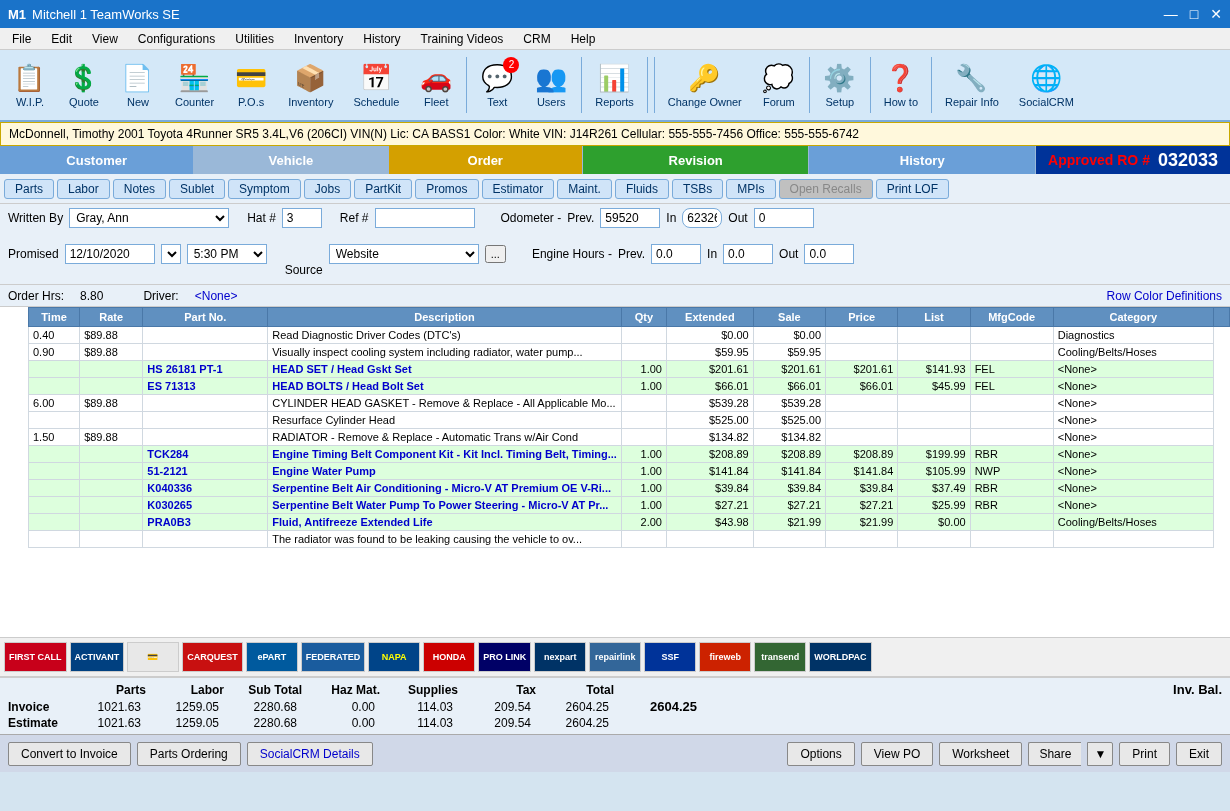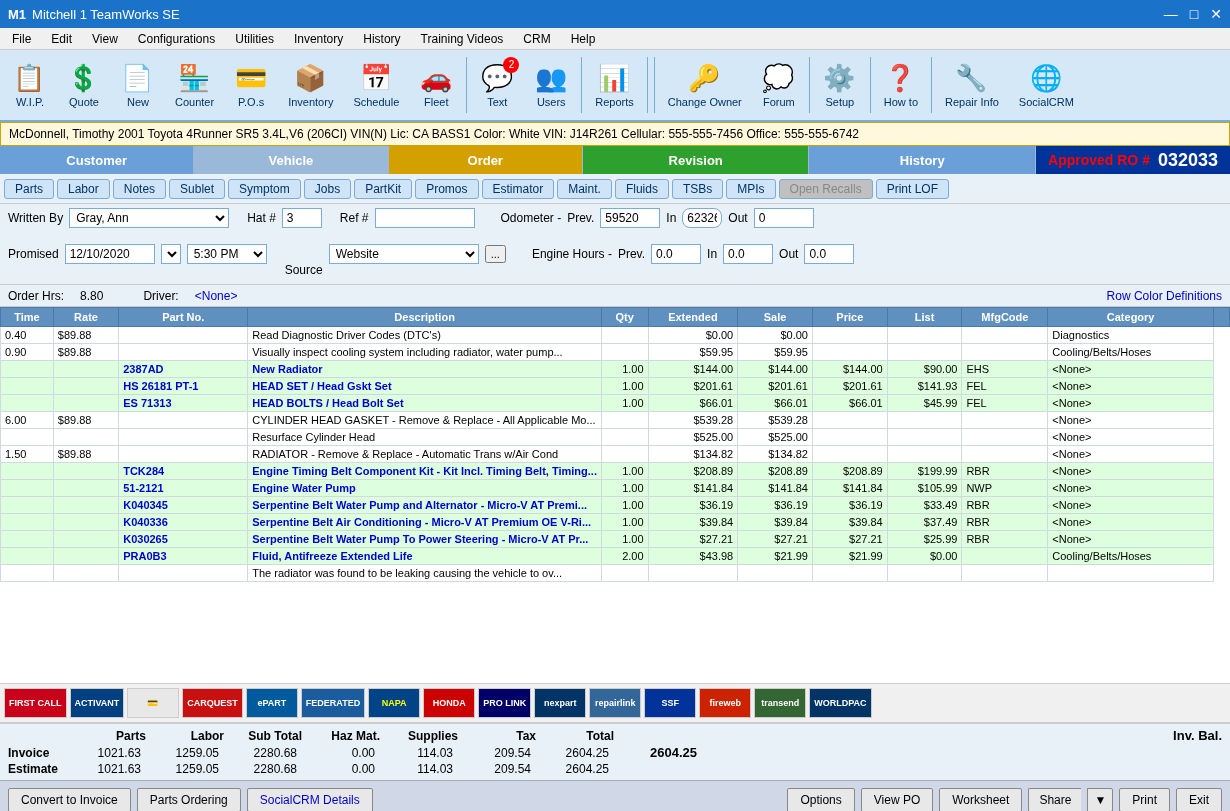--- a/index.html
+++ b/index.html
@@ -496,21 +496,21 @@
 </div>
 
 <div class="info-bar">
   <span class="form-label">Order Hrs:</span>
   <span>8.80</span>
   <span class="form-label" style="margin-left:24px;">Driver:</span>
   <a href="#" class="info-link">&lt;None&gt;</a>
   <span class="row-color-def">Row Color Definitions</span>
 </div>
 
-<div class="data-table-container scrollable-table" style="height:376px;">
+<div class="data-table-container scrollable-table" style="height:330px;padding-left:28px;">
   <table class="data-table">
     <thead>
       <tr id="table-header-row">
           <th>Time</th>
           <th>Rate</th>
           <th>Part No.</th>
           <th style="width: 280px;">Description</th>
           <th>Qty</th>
           <th>Extended</th>
           <th>Sale</th>
@@ -544,33 +544,20 @@
           <td class="text-right">$59.95</td>
           <td class="text-right">$59.95</td>
           <td class="text-right"></td>
           <td class="text-right"></td>
           <td></td>
           <td>Cooling/Belts/Hoses</td>
         </tr>
         <tr class="row-green">
           <td></td>
           <td></td>
-          <td style="color: rgb(0, 0, 204); font-weight: bold;">2387AD</td>
-          <td style="color: rgb(0, 0, 204); font-weight: bold;">New Radiator</td>
-          <td class="text-right">1.00</td>
-          <td class="text-right">$144.00</td>
-          <td class="text-right">$144.00</td>
-          <td class="text-right">$144.00</td>
-          <td class="text-right">$90.00</td>
-          <td>EHS</td>
-          <td>&lt;None&gt;</td>
-        </tr>
-        <tr class="row-green">
-          <td></td>
-          <td></td>
           <td style="color: rgb(0, 0, 204); font-weight: bold;">HS 26181 PT-1</td>
           <td style="color: rgb(0, 0, 204); font-weight: bold;">HEAD SET / Head Gskt Set</td>
           <td class="text-right">1.00</td>
           <td class="text-right">$201.61</td>
           <td class="text-right">$201.61</td>
           <td class="text-right">$201.61</td>
           <td class="text-right">$141.93</td>
           <td>FEL</td>
           <td>&lt;None&gt;</td>
         </tr>
@@ -643,33 +630,20 @@
           <td></td>
           <td></td>
           <td style="color: rgb(0, 0, 204); font-weight: bold;">51-2121</td>
           <td style="color: rgb(0, 0, 204); font-weight: bold;">Engine Water Pump</td>
           <td class="text-right">1.00</td>
           <td class="text-right">$141.84</td>
           <td class="text-right">$141.84</td>
           <td class="text-right">$141.84</td>
           <td class="text-right">$105.99</td>
           <td>NWP</td>
-          <td>&lt;None&gt;</td>
-        </tr>
-        <tr class="row-green">
-          <td></td>
-          <td></td>
-          <td style="color: rgb(0, 0, 204); font-weight: bold;">K040345</td>
-          <td style="color: rgb(0, 0, 204); font-weight: bold;">Serpentine Belt Water Pump and Alternator - Micro-V AT Premi...</td>
-          <td class="text-right">1.00</td>
-          <td class="text-right">$36.19</td>
-          <td class="text-right">$36.19</td>
-          <td class="text-right">$36.19</td>
-          <td class="text-right">$33.49</td>
-          <td>RBR</td>
           <td>&lt;None&gt;</td>
         </tr>
         <tr class="row-green">
           <td></td>
           <td></td>
           <td style="color: rgb(0, 0, 204); font-weight: bold;">K040336</td>
           <td style="color: rgb(0, 0, 204); font-weight: bold;">Serpentine Belt Air Conditioning - Micro-V AT Premium OE V-Ri...</td>
           <td class="text-right">1.00</td>
           <td class="text-right">$39.84</td>
           <td class="text-right">$39.84</td>

